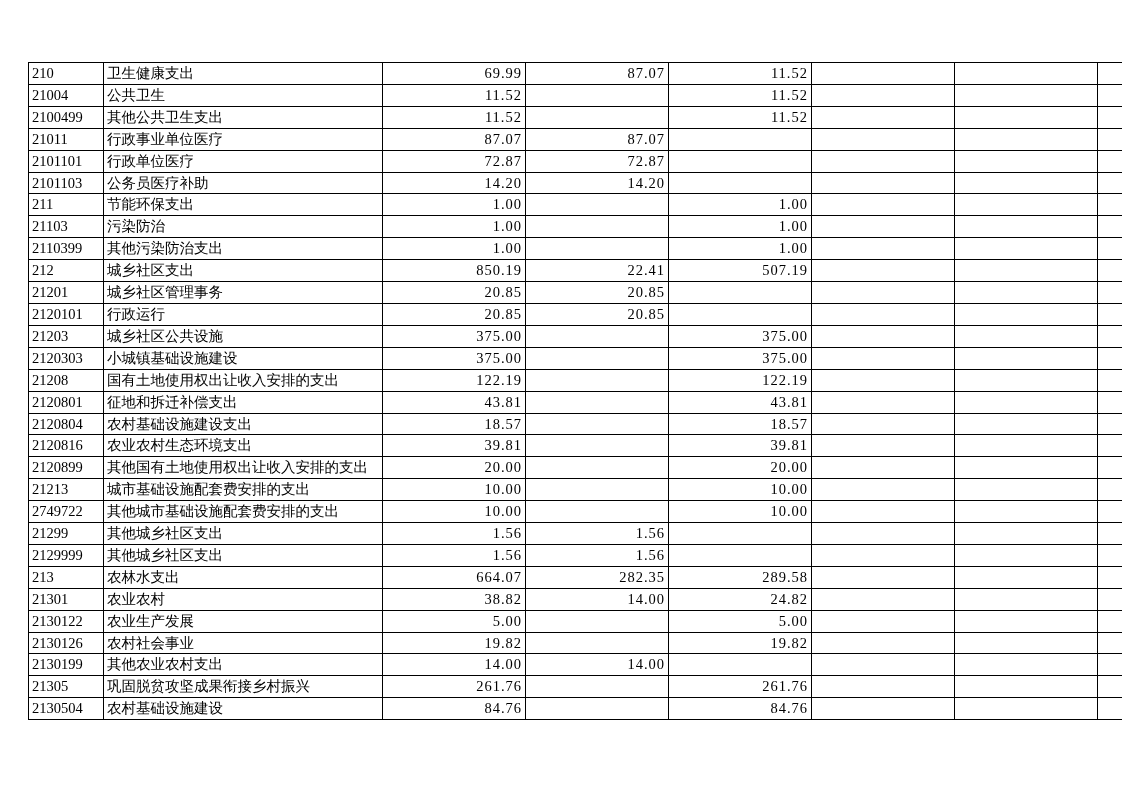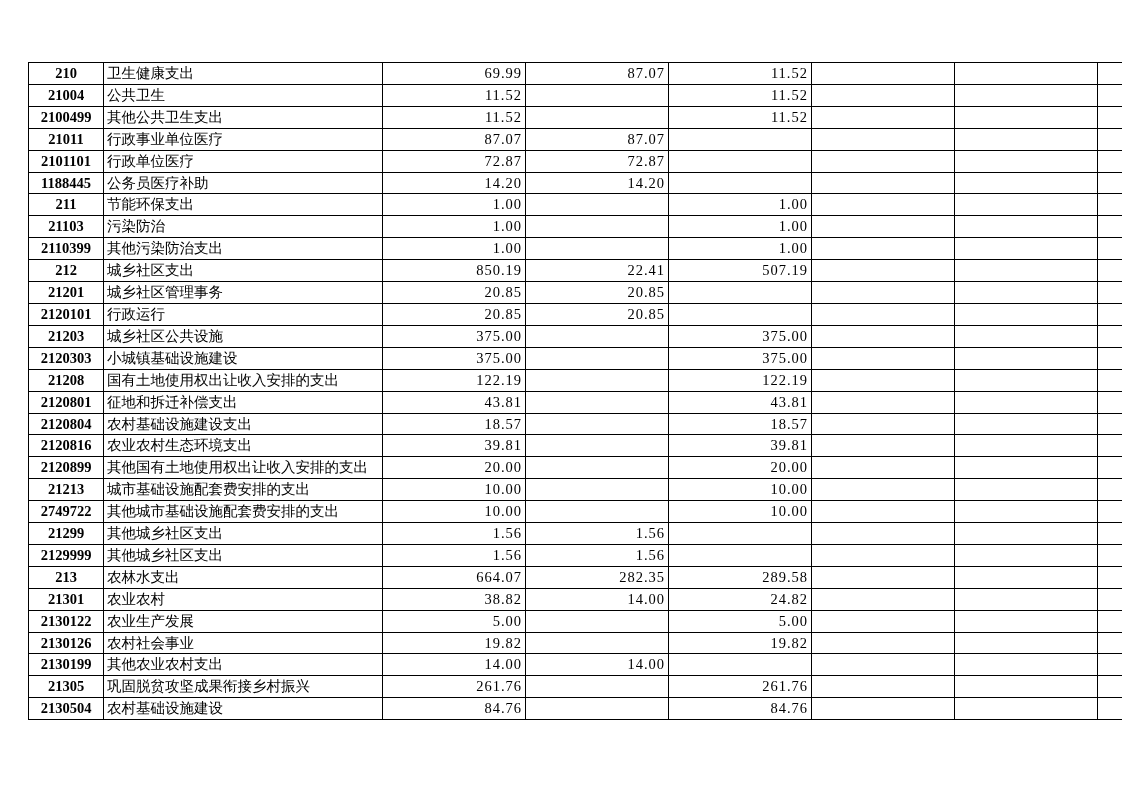--- a/index.html
+++ b/index.html
@@ -31,23 +31,22 @@
     border: 1px solid #000000;
     height: 20.9px;
     padding: 0 3px;
     line-height: 20.9px;
     white-space: nowrap;
     overflow: hidden;
     vertical-align: middle;
   }
   td.c-code {
     width: 68px;
-    text-align: center;
+    text-align: left;
     font-family: "Liberation Serif", "DejaVu Serif", serif;
-    font-weight: bold;
   }
   td.c-name {
     width: 272px;
     text-align: left;
     letter-spacing: 0px;
   }
   td.c-num {
     width: 136px;
     text-align: right;
     padding-right: 8px;
@@ -110,21 +109,21 @@
           <td class="c-code">2101101</td>
           <td class="c-name">行政单位医疗</td>
           <td class="c-num"><span class="num-pad">72.87</span></td>
           <td class="c-num"><span class="num-pad">72.87</span></td>
           <td class="c-num"><span class="num-pad"></span></td>
           <td class="c-blank"></td>
           <td class="c-blank"></td>
           <td class="c-blank"></td>
         </tr>
         <tr>
-          <td class="c-code">1188445</td>
+          <td class="c-code">2101103</td>
           <td class="c-name">公务员医疗补助</td>
           <td class="c-num"><span class="num-pad">14.20</span></td>
           <td class="c-num"><span class="num-pad">14.20</span></td>
           <td class="c-num"><span class="num-pad"></span></td>
           <td class="c-blank"></td>
           <td class="c-blank"></td>
           <td class="c-blank"></td>
         </tr>
         <tr>
           <td class="c-code">211</td>

